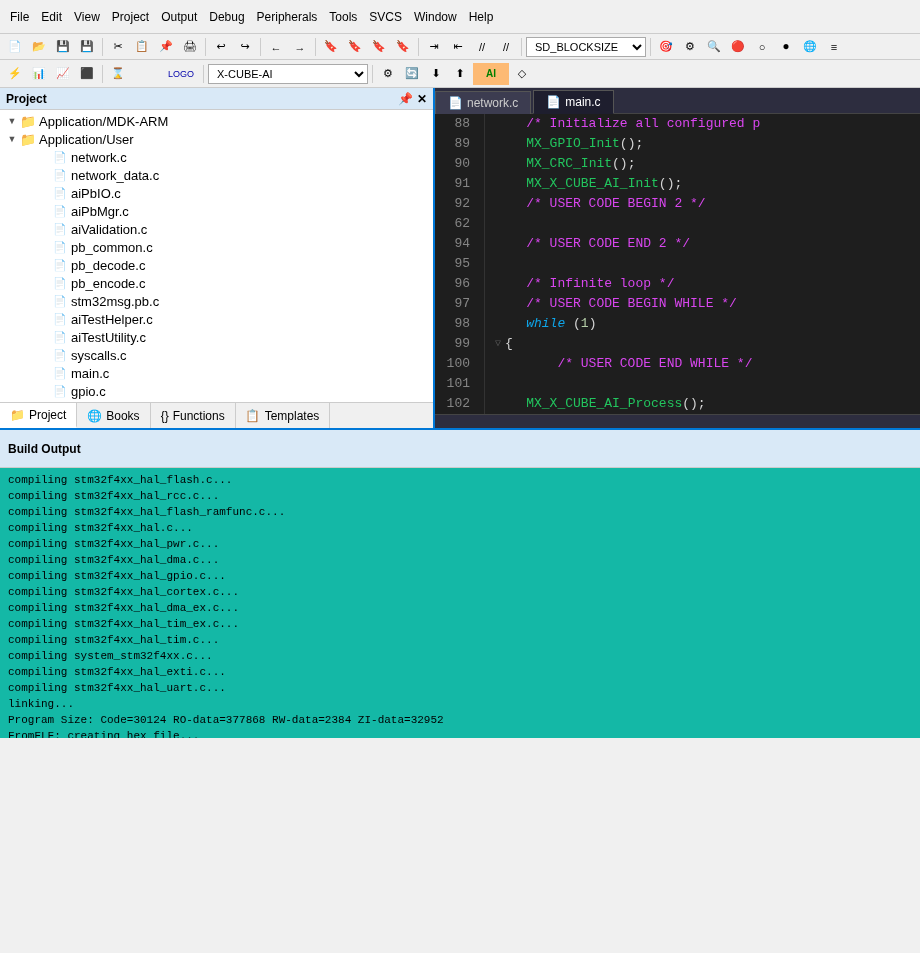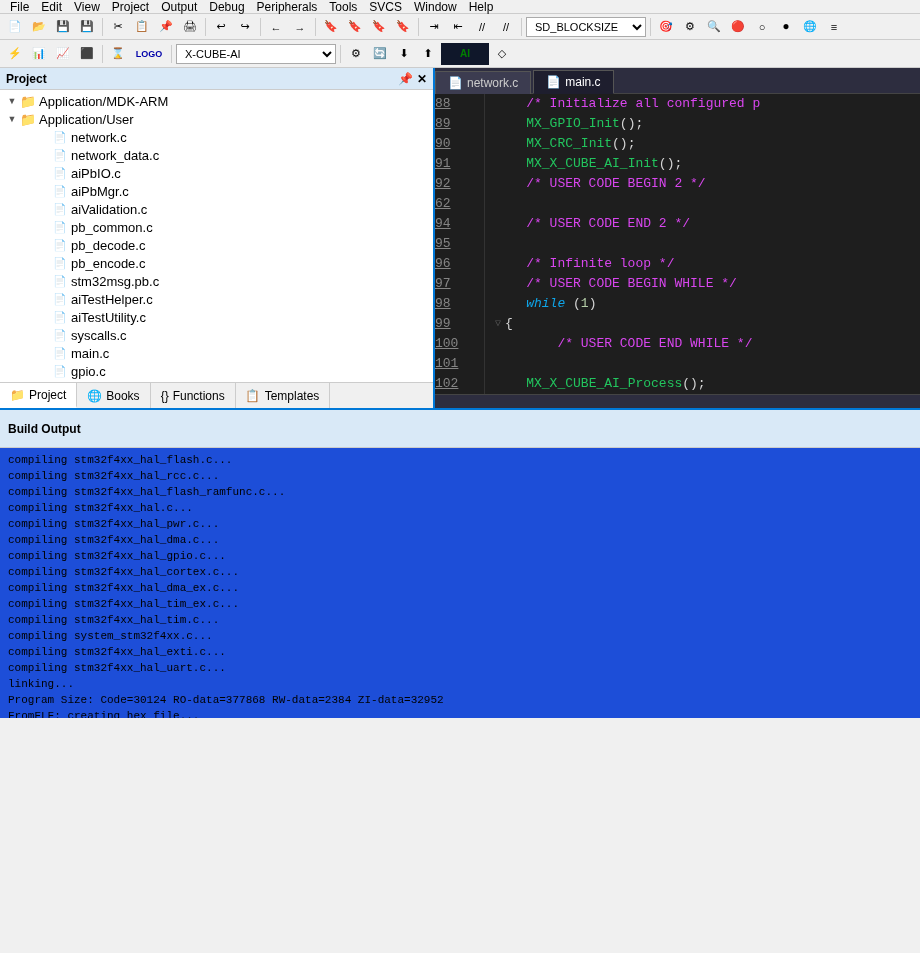--- a/index.html
+++ b/index.html
@@ -2,21 +2,21 @@
 <html><head>
   <meta charset="utf-8">
   <style>
     * { margin: 0; padding: 0; box-sizing: border-box; }
     body { font-family: 'Segoe UI', Arial, sans-serif; font-size: 12px; background: #f0f0f0; overflow: hidden; width: 920px; height: 953px; }
 
     
     .menu-bar {
       display: flex; align-items: center;
       background: #f0f0f0; border-bottom: 1px solid #ccc;
-      height: 14px; padding: 0 4px;
+      height: 34px; padding: 0 4px;
     }
     .menu-item {
       padding: 2px 6px; cursor: pointer; font-size: 12px;
     }
 
     
     .toolbar {
       display: flex; align-items: center;
       background: #f0f0f0; border-bottom: 1px solid #ccc;
       height: 26px; padding: 2px 4px; gap: 2px;
@@ -104,25 +104,24 @@
     .editor-tab.active { background: #1e1e2e; color: #fff; border-bottom: 1px solid #1e1e2e; }
     .editor-tab .tab-icon { margin-right: 4px; }
 
     .code-editor {
       flex: 1; overflow: auto; background: #1e1e1e;
       font-family: 'Courier New', Consolas, monospace;
       font-size: 13px; line-height: 20px;
     }
     .code-line { display: flex; }
     .line-num {
-      width: 50px; min-width: 50px; color: #858585; 
+      width: 50px; min-width: 50px; color: #858585; text-align: right;
       padding-right: 14px; user-select: none; font-size: 13px;
       background: #1e1e1e; border-right: 1px solid #333;
       line-height: 20px;
-      text-decoration: underline;
     }
     .line-content {
       padding-left: 10px; color: #d4d4d4; white-space: pre;
       line-height: 20px; flex: 1;
     }
     .kw-yellow { color: #22c55e; }
     .kw-comment { color: #d946ef; }
     .kw-white { color: #d4d4d4; }
     .kw-italic-green { color: #0ea5e9; font-style: italic; }
     .kw-number { color: #b5cea8; }
@@ -132,21 +131,21 @@
       height: 310px; border-top: 2px solid #0078d7;
       display: flex; flex-direction: column; background: white;
     }
     .build-header {
       background: #d9e9f7; padding: 2px 8px; font-weight: bold;
       font-size: 12px; height: 38px; display: flex; align-items: center;
       border-bottom: 1px solid #ccc;
     }
     .build-content {
       flex: 1; overflow-y: auto; font-family: 'Courier New', monospace;
-      font-size: 11px; padding: 4px 8px; background: #1d4ed8;
+      font-size: 11px; padding: 4px 8px; background: #14b8a6;
       color: #000; line-height: 16px;
     }
 
     
     .h-scroll {
       height: 14px; background: #2d2d3f; border-top: 1px solid #444;
     }
   </style>
 </head>
 <body>
@@ -206,31 +205,31 @@
   <button class="toolbar-btn">≡</button>
 </div>
 
 <div class="toolbar toolbar2">
   <button class="toolbar-btn">⚡</button>
   <button class="toolbar-btn">📊</button>
   <button class="toolbar-btn">📈</button>
   <button class="toolbar-btn">⬛</button>
   <div class="toolbar-separator"></div>
   <button class="toolbar-btn">⌛</button>
-  <button class="toolbar-btn" style="font-size:9px;width:36px;font-weight:bold;color:#00a;">LOGO</button>
+  <button class="toolbar-btn" style="font-size:9px;width:36px;font-weight:normal;color:#00a;margin-left:32px;">LOGO</button>
   <div class="toolbar-separator"></div>
   <select class="toolbar-dropdown" style="min-width:160px;">
     <option>X-CUBE-AI</option>
   </select>
   <div class="toolbar-separator"></div>
   <button class="toolbar-btn">⚙</button>
   <button class="toolbar-btn">🔄</button>
   <button class="toolbar-btn">⬇</button>
   <button class="toolbar-btn">⬆</button>
-  <button class="toolbar-btn" style="background:#0f172a; color:green; font-weight:bold; font-size:10px; width:48px;">AI</button>
+  <button class="toolbar-btn" style="background:#fdba74; color:green; font-weight:bold; font-size:10px; width:36px;">AI</button>
   <button class="toolbar-btn">◇</button>
 </div>
 
 <div class="main-layout" style="height: 340px;">
 
   <div class="project-panel">
     <div class="project-header">
       <span>Project</span>
       <div class="project-header-icons">
         <span style="cursor:pointer;">📌</span>

